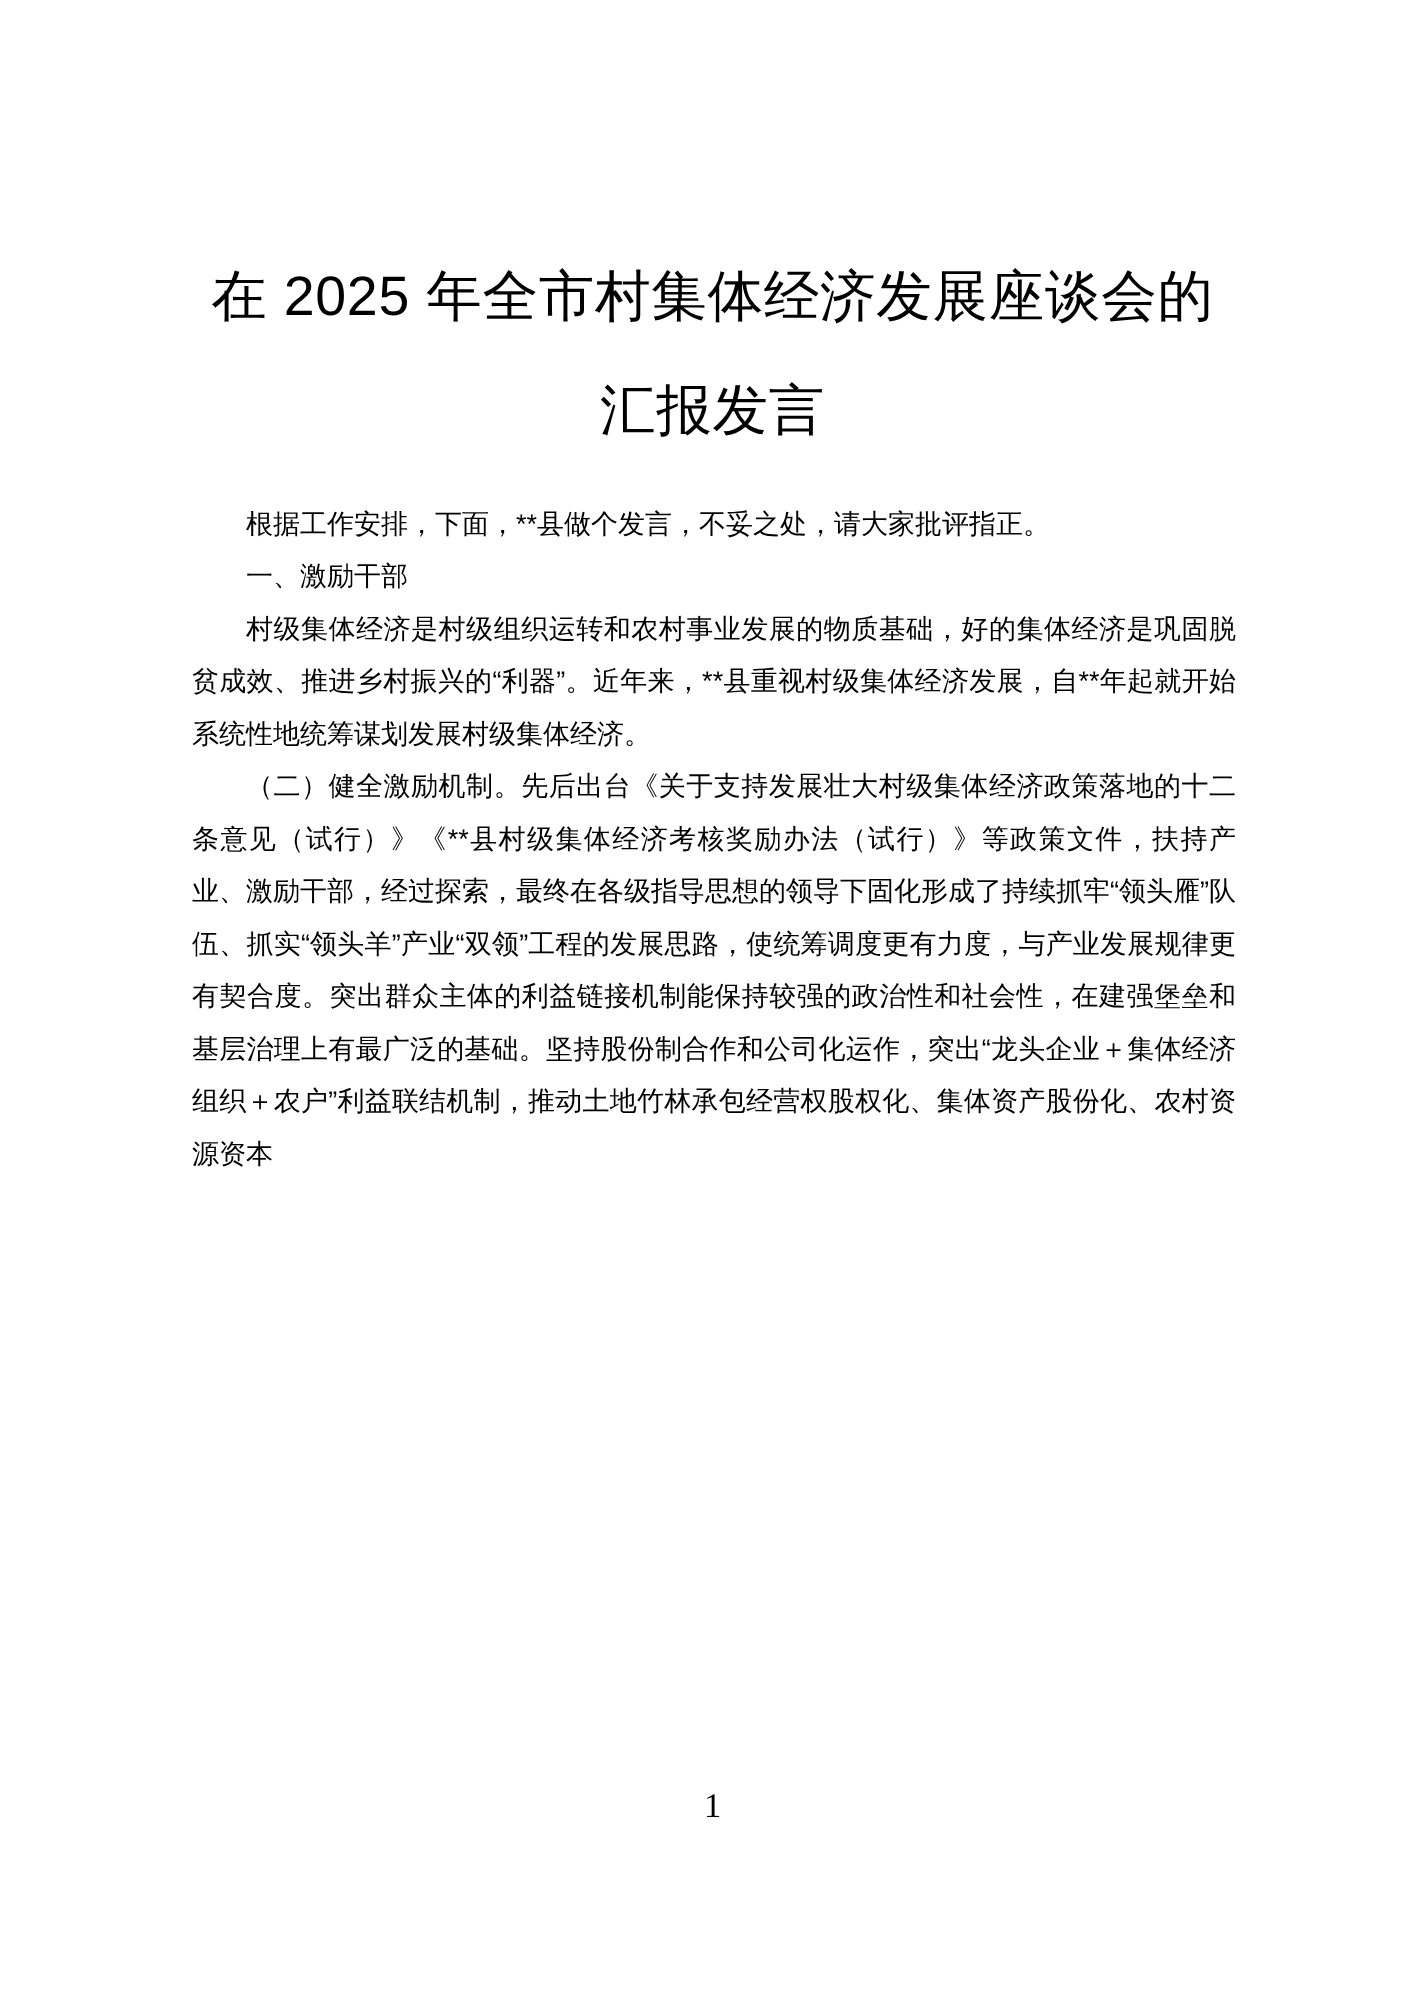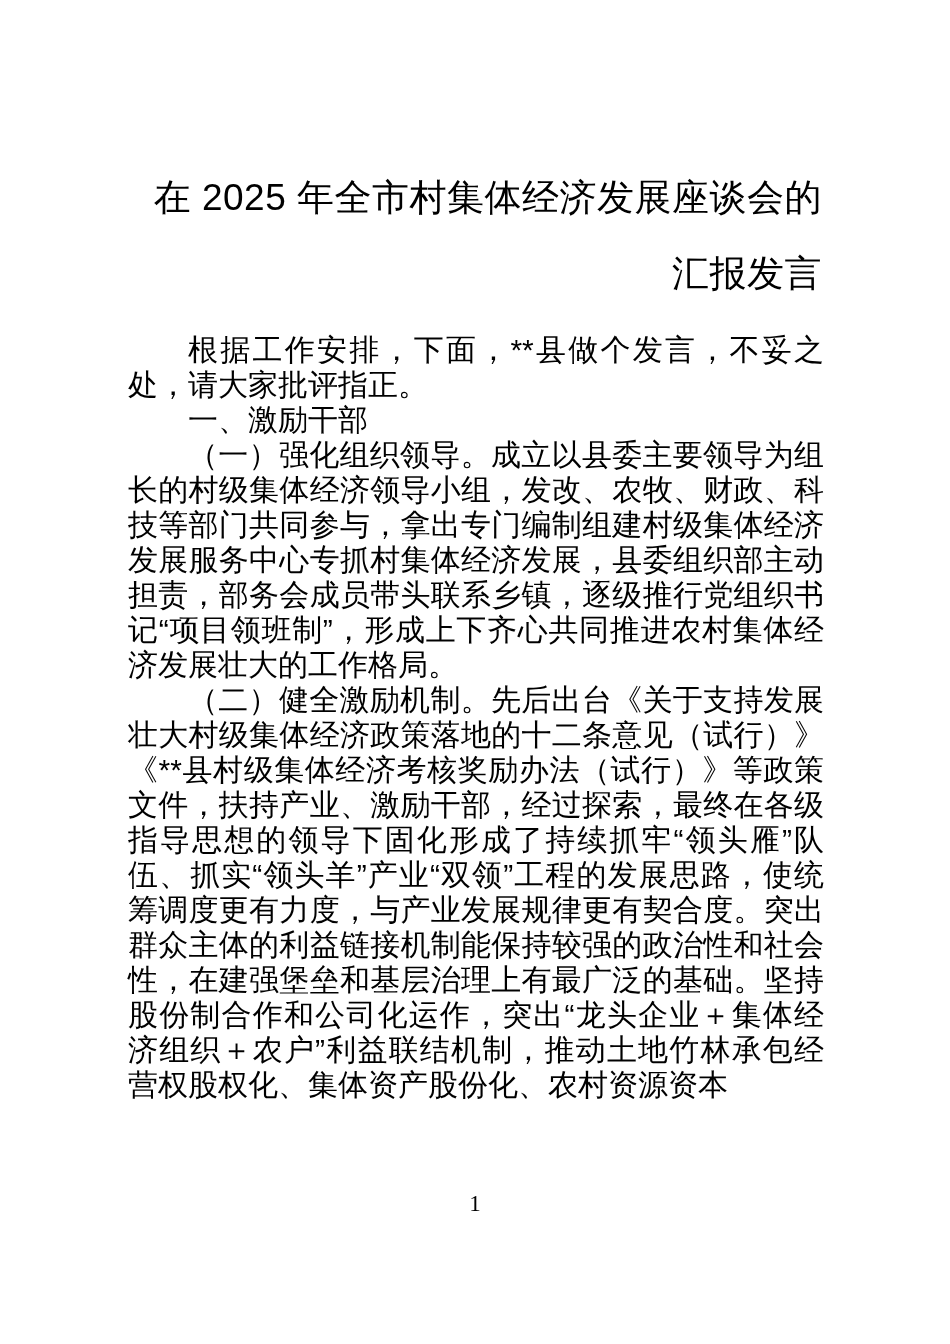--- a/index.html
+++ b/index.html
@@ -25,38 +25,38 @@
     box-sizing: border-box;
     padding: 0;
   }
 
   
   .doc-title {
     position: absolute;
     left: 128px;
     top: 160px;
     width: 694px;
-    text-align: right;
+    text-align: center;
     font-family: "Liberation Sans", "DejaVu Sans", sans-serif;
     font-size: 37px;
     font-weight: 400;
     line-height: 76px;
     letter-spacing: 0.5px;
     color: #000000;
     white-space: pre-wrap;
   }
 
   
   .body-text {
     position: absolute;
     left: 128px;
     top: 332px;
     width: 696px;
     font-family: "Liberation Sans", "DejaVu Sans", sans-serif;
-    font-size: 30px;
+    font-size: 18px;
     font-weight: 400;
     line-height: 35px;
     color: #000000;
     text-align: justify;
     text-justify: inter-ideograph;
   }
   .para {
     margin: 0;
     text-indent: 2em;
     text-align: justify;
@@ -80,19 +80,19 @@
 </head>
 <body>
 
 <div class="page">
 
   <div class="doc-title">在 2025 年全市村集体经济发展座谈会的汇报发言</div>
 
   <div class="body-text">
     <p class="para">根据工作安排，下面，**县做个发言，不妥之处，请大家批评指正。</p>
     <p class="para">一、激励干部</p>
-    <p class="para">（一）强化组织领导。成立以县委主要领导为组长的村级集体经济领导小组，发改、农牧、财政、科技等部门共同参与，拿出专门编制组建村级集体经济发展服务中心专抓村集体经济发展，县委组织部主动担责，部务会成员带头联系乡镇，逐级推行党组织书记“项目领班制”，形成上下齐心共同推进农村集体经济发展壮大的工作格局。</p>
+    <p class="para">村级集体经济是村级组织运转和农村事业发展的物质基础，好的集体经济是巩固脱贫成效、推进乡村振兴的“利器”。近年来，**县重视村级集体经济发展，自**年起就开始系统性地统筹谋划发展村级集体经济。</p>
     <p class="para">（二）健全激励机制。先后出台《关于支持发展壮大村级集体经济政策落地的十二条意见（试行）》《**县村级集体经济考核奖励办法（试行）》等政策文件，扶持产业、激励干部，经过探索，最终在各级指导思想的领导下固化形成了持续抓牢“领头雁”队伍、抓实“领头羊”产业“双领”工程的发展思路，使统筹调度更有力度，与产业发展规律更有契合度。突出群众主体的利益链接机制能保持较强的政治性和社会性，在建强堡垒和基层治理上有最广泛的基础。坚持股份制合作和公司化运作，突出“龙头企业＋集体经济组织＋农户”利益联结机制，推动土地竹林承包经营权股权化、集体资产股份化、农村资源资本</p>
   </div>
 
   <div class="page-number">1</div>
 
 </div>
 
 </body></html>

